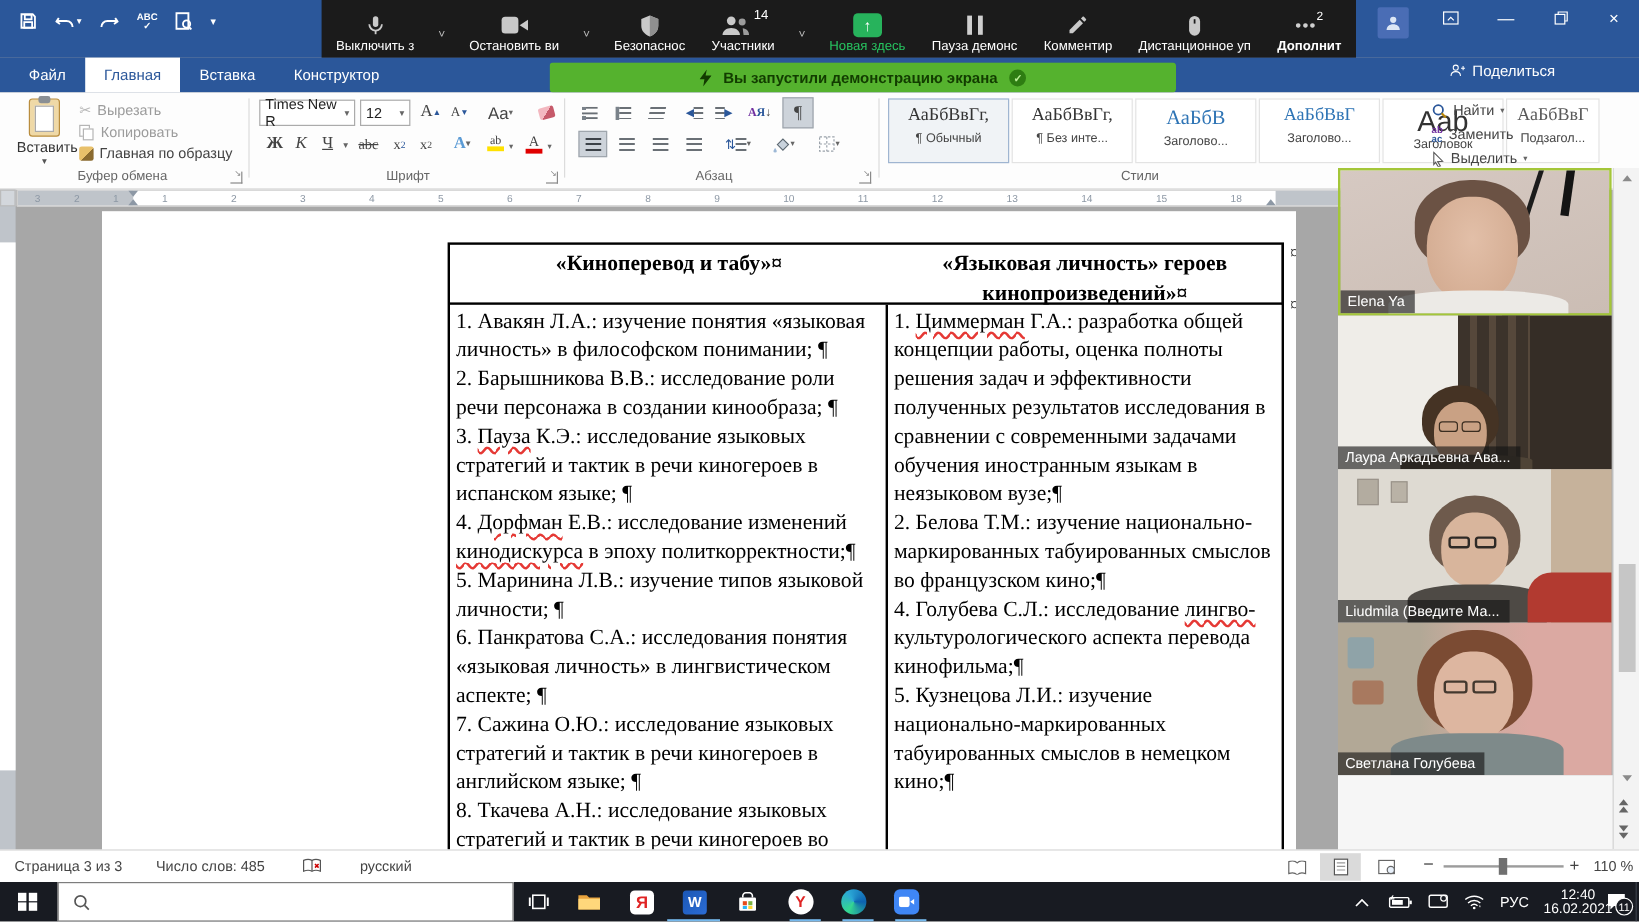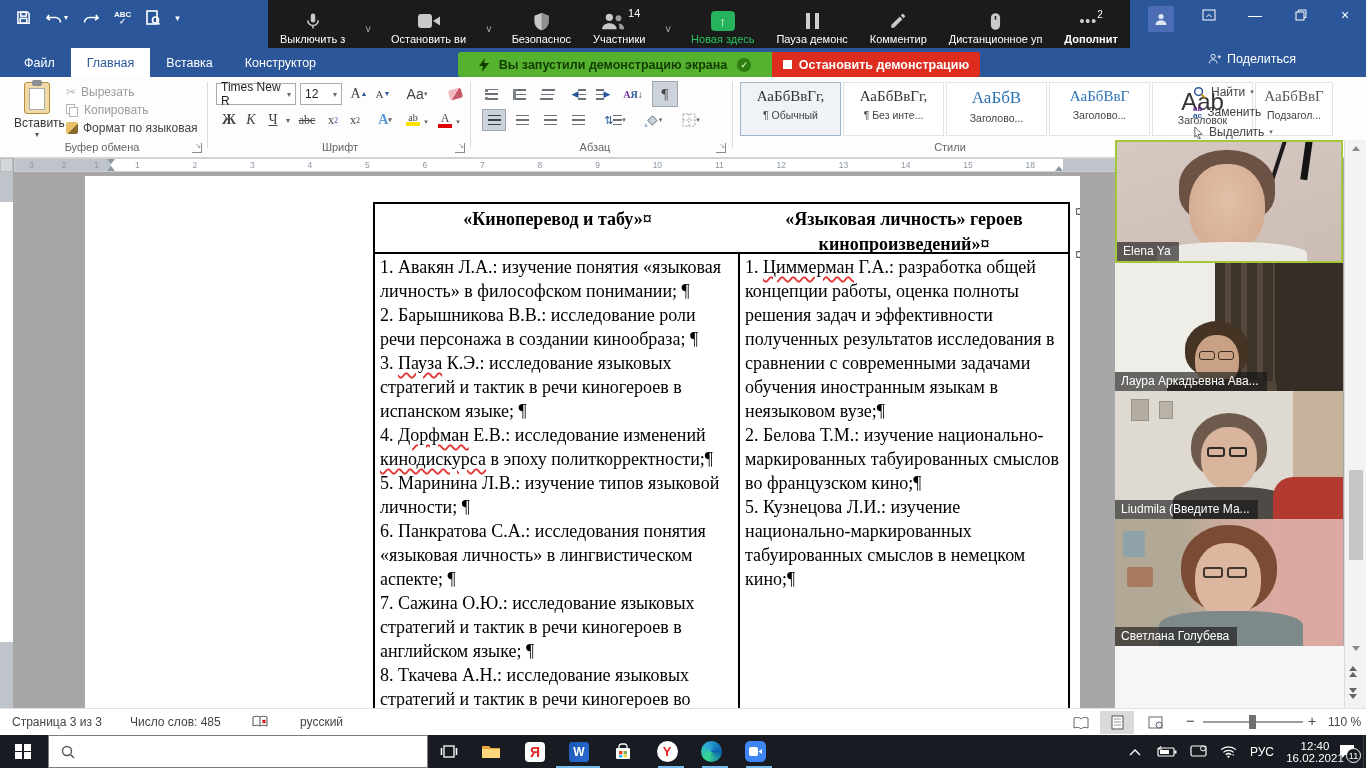--- a/index.html
+++ b/index.html
@@ -268,24 +268,20 @@
 </div>
 
 <div class="abs" id="banner">
   <div class="banner-green">
     <svg width="10" height="14" viewBox="0 0 10 14">
         <path d="M6 0L0 8h4l-1 6 7-9H5z" fill="#123c00"></path>
       </svg>
     <span>Вы запустили демонстрацию экрана</span>
     <span class="shieldck">✓</span>
   </div>
-  <div class="banner-red">
-    <span class="stopsq"></span>
-    <span>Остановить демонстрацию</span>
-  </div>
 </div>
 
 <div class="abs" id="ribbon">
 
   <div class="abs" style="left:14px;top:5px;width:46px;height:58px;text-align:center">
     <div style="margin:0 auto;width:26px;height:32px;background:#efd9a7;border:1px solid #b98d3e;border-radius:3px;position:relative">
       <div style="position:absolute;left:4px;top:5px;width:16px;height:22px;background:#fff;border:1px solid #aaa"></div>
       <div style="position:absolute;left:7px;top:-3px;width:10px;height:6px;background:#8a8f94;border-radius:2px"></div>
     </div>
     <div style="font-size:12px;color:#333;margin-top:2px">Вставить</div>
@@ -297,21 +293,21 @@
     </div>
   <div class="rbtn" style="left:66px;top:26px">
       <span style="position:relative;width:13px;height:13px">
         <i style="position:absolute;left:0;top:0;width:9px;height:10px;border:1px solid #b5b5b5;background:#fff"></i>
         <i style="position:absolute;left:3px;top:3px;width:9px;height:10px;border:1px solid #b5b5b5;background:#fff"></i>
       </span>
       <span>Копировать</span>
     </div>
   <div class="rbtn en" style="left:66px;top:44px">
       <span style="width:12px;height:12px;background:linear-gradient(135deg,#e8c06a 55%,#8a6a2f 55%);border-radius:2px"></span>
-      <span>Формат по языковая</span>
+      <span>Главная по образцу</span>
     </div>
   <div class="grouplabel" style="left:42px">Буфер обмена</div>
   <div class="launcher" style="left:192px">↘</div>
   <div class="vdiv" style="left:207px"></div>
 
   <div class="combo" style="left:216px;top:6px;width:80px">
       <span>Times New R</span>
       <span class="dd">▾</span>
     </div>
   <div class="combo" style="left:300px;top:6px;width:42px">
@@ -499,20 +495,21 @@
         <p>3. <span class="sq">Пауза</span> К.Э.: исследование языковых стратегий и тактик в речи киногероев в испанском языке; ¶</p>
         <p>4. <span class="sq">Дорфман</span> Е.В.: исследование изменений <span class="sq">кинодискурса</span> в эпоху политкорректности;¶</p>
         <p>5. Маринина Л.В.: изучение типов языковой личности; ¶</p>
         <p>6. Панкратова С.А.: исследования понятия «языковая личность» в лингвистическом аспекте; ¶</p>
         <p>7. Сажина О.Ю.: исследование языковых стратегий и тактик в речи киногероев в английском языке; ¶</p>
         <p>8. Ткачева А.Н.: исследование языковых стратегий и тактик в речи киногероев во французском языке.¤</p>
       </div>
     <div class="bcell cell-text">
         <p>1. <span class="sq">Циммерман</span> Г.А.: разработка общей концепции работы, оценка полноты решения задач и эффективности полученных результатов исследования в сравнении с современными задачами обучения иностранным языкам в неязыковом вузе;¶</p>
         <p>2. Белова Т.М.: изучение национально-маркированных табуированных смыслов во французском кино;¶</p>
+        <p>4. Голубева С.Л.: исследование <span class="sq">лингво-</span>культурологического аспекта перевода кинофильма;¶</p>
         <p>5. Кузнецова Л.И.: изучение национально-маркированных табуированных смыслов в немецком кино;¶</p>
       </div>
   </div>
   <span class="cellmark" style="left:990px;top:27px">¤</span>
   <span class="cellmark" style="left:990px;top:70px">¤</span>
 </div>
 
 <div class="tile active" style="top:140px;height:123px;background:linear-gradient(160deg,#d6c9c2,#cbbdb4)">
   <div class="abs" style="left:160px;top:-6px;width:4px;height:46px;background:#1b1b1b;transform:rotate(18deg)"></div>
   <div class="abs" style="left:186px;top:-2px;width:7px;height:40px;background:#141414;transform:rotate(8deg)"></div>

